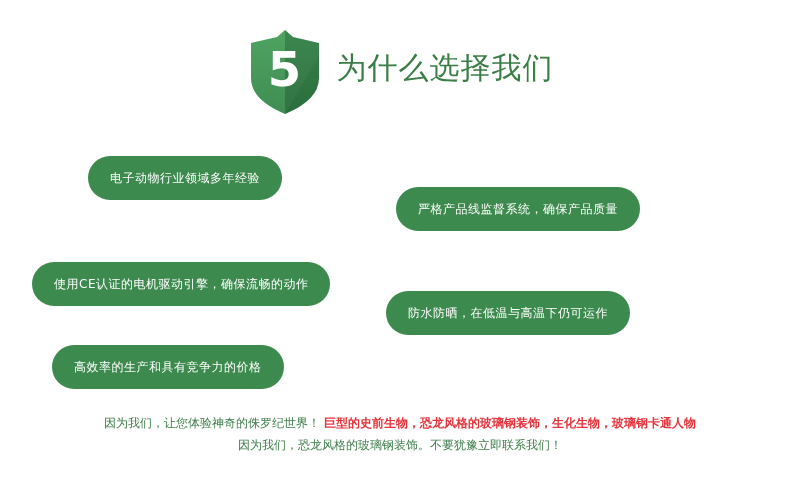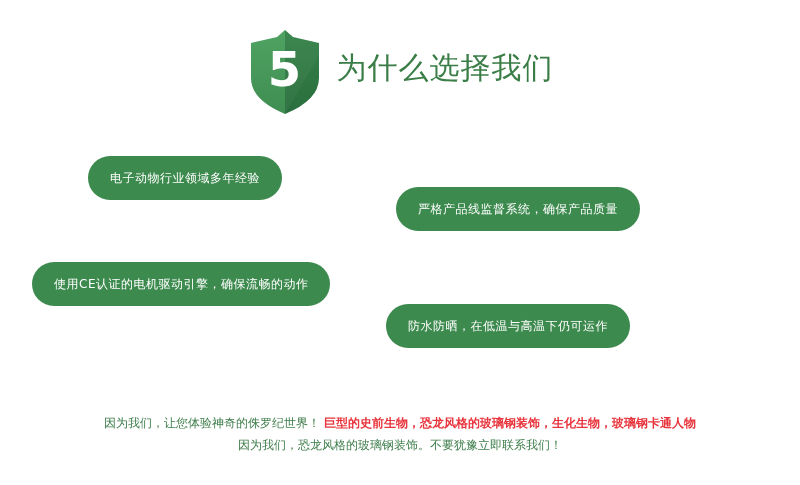--- a/index.html
+++ b/index.html
@@ -84,21 +84,21 @@
     line-height: 1;
     white-space: nowrap;
     height: 44px;
     box-sizing: border-box;
     padding: 0 22px;
     letter-spacing: 0.5px;
   }
   .pill-1 { left: 88px;  top: 6px;   }
   .pill-2 { left: 396px; top: 6px; margin-top: 31px;   }
   .pill-3 { left: 32px;  top: 80px; margin-top: 32px;  }
-  .pill-4 { left: 386px; top: 154px; text-align: right; }
+  .pill-4 { left: 386px; top: 141px; text-align: right; }
   .pill-5 { left: 52px;  top: 195px; }
 
   
   .footer {
     position: absolute;
     left: 0;
     top: 412px;
     width: 800px;
     text-align: center;
     font-size: 12px;
@@ -145,20 +145,21 @@
 
 <div class="pills-area">
   <div class="pill pill-1">电子动物行业领域多年经验</div>
 
   <div class="pill pill-2">严格产品线监督系统，确保产品质量</div>
 
   <div class="pill pill-3">使用CE认证的电机驱动引擎，确保流畅的动作</div>
 
   <div class="pill pill-4">防水防晒，在低温与高温下仍可运作</div>
 
+  <div class="pill pill-5">高效率的生产和具有竞争力的价格</div>
 </div>
 
 <div class="footer">
   <div class="footer-line">
     <span>因为我们，让您体验神奇的侏罗纪世界！ </span><span class="hl-red">巨型的史前生物，恐龙风格的玻璃钢装饰，生化生物，玻璃钢卡通人物</span>
   </div>
   <div class="footer-line">因为我们，恐龙风格的玻璃钢装饰。不要犹豫立即联系我们！</div>
 </div>
 
 </body></html>

